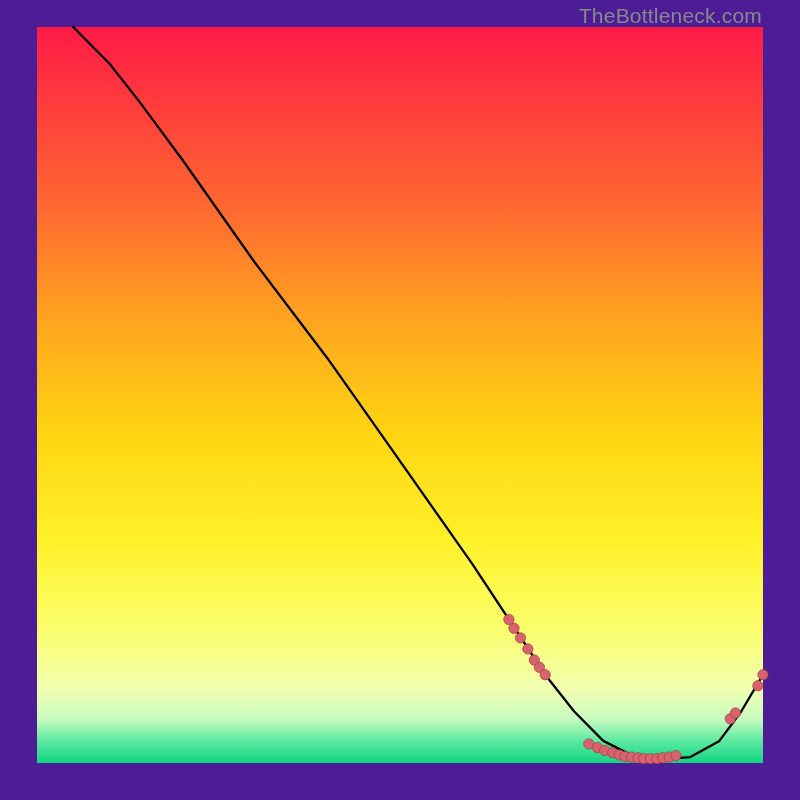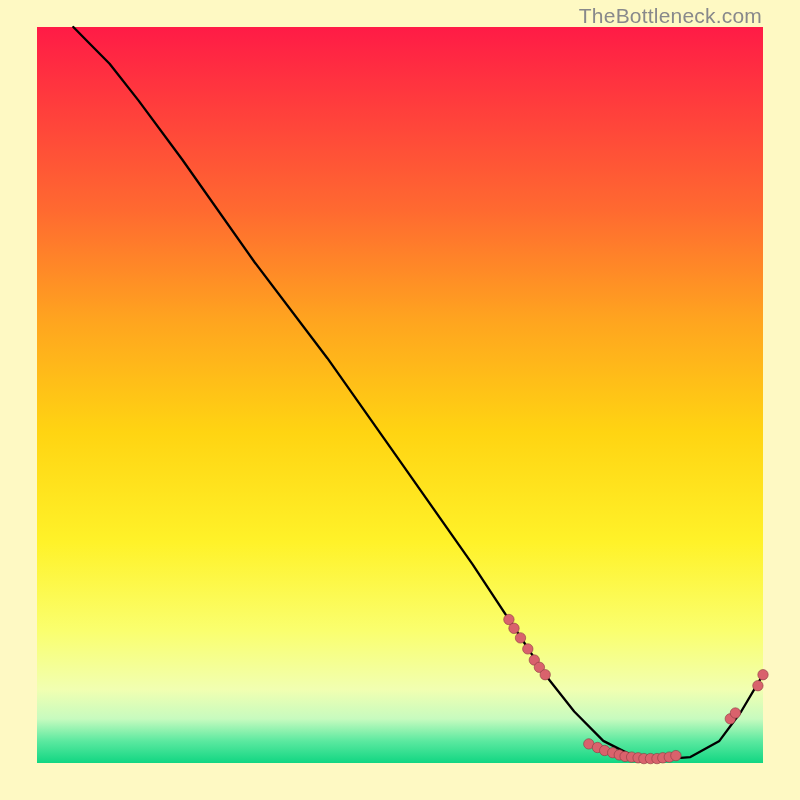--- a/index.html
+++ b/index.html
@@ -7,21 +7,21 @@
     padding: 0;
     width: 800px;
     height: 800px;
     background: #000;
     overflow: hidden;
   }
   .stage {
     position: relative;
     width: 800px;
     height: 800px;
-    background: #fef9c3;
+    background: #4c1d95;
   }
   .plot {
     position: absolute;
     left: 37px;
     top: 27px;
     width: 726px;
     height: 736px;
     
     background: linear-gradient(
       to bottom,

